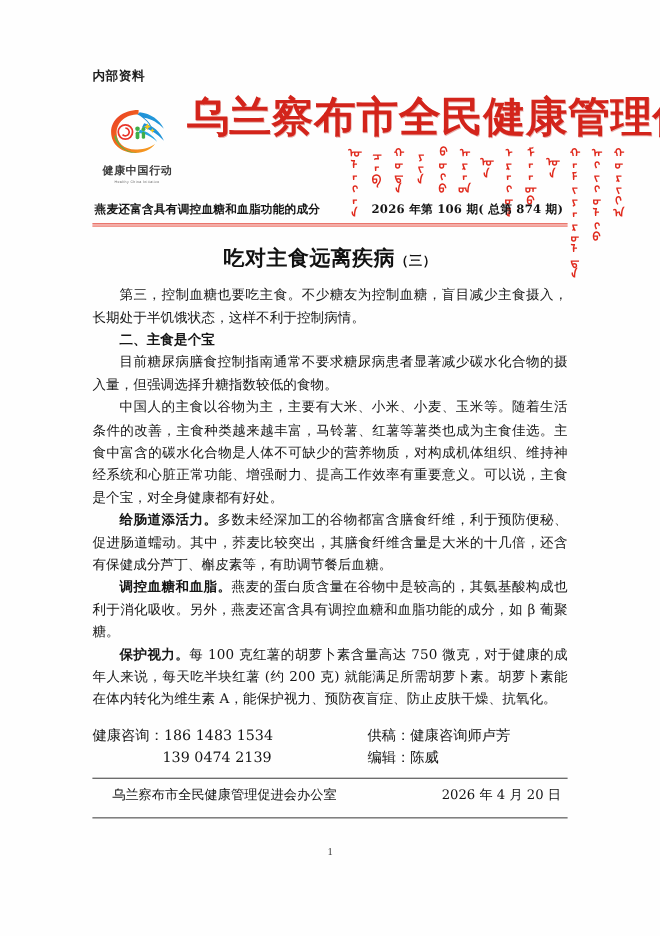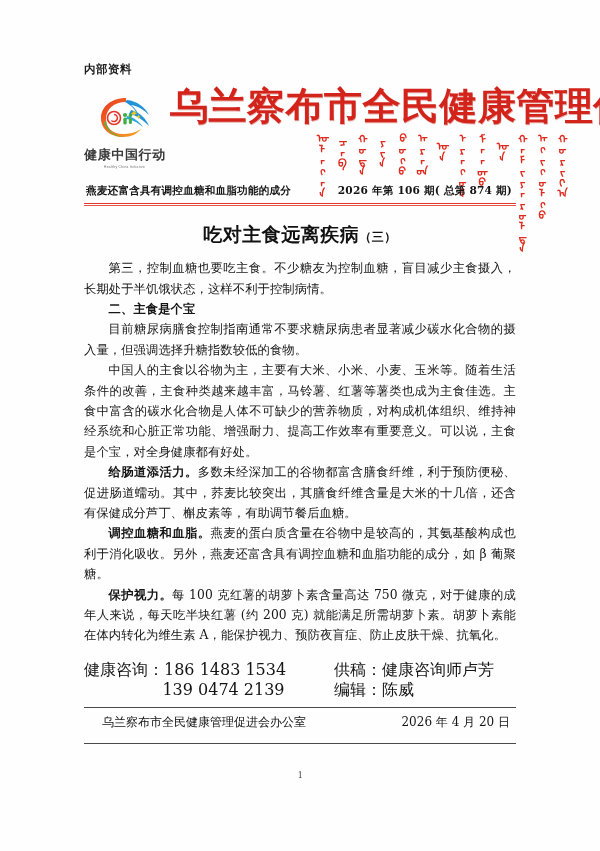--- a/index.html
+++ b/index.html
@@ -58,21 +58,21 @@
     box-sizing: border-box;
   }
   .logo-mark {
     width: 56px;
     height: 46px;
     position: relative;
   }
   .logo-mark svg { display:block; }
   .logo-cn {
     font-family: "DejaVu Sans", "Liberation Sans", sans-serif;
-    font-size: 13px;
+    font-size: 10px;
     font-weight: 700;
     color: #3a3a3a;
     letter-spacing: 0.6px;
     margin-top: 6px;
     white-space: nowrap;
   }
   .logo-en {
     font-family: "Liberation Sans", sans-serif;
     font-size: 3.4px;
     color: #6b6b6b;
@@ -169,21 +169,21 @@
   }
   p.body .lead {
     font-weight: 700;
   }
 
   
   .footer-info {
     display: flex;
     margin-top: 14px;
     font-family: "DejaVu Serif", "Liberation Serif", serif;
-    font-size: 16px;
+    font-size: 13px;
     color: #141414;
     line-height: 20px;
   }
   .fi-left { width: 250px; }
   .fi-right { flex: 1; }
   .fi-line { white-space: nowrap; }
   .fi-indent { padding-left: 4.9em; }
 
   .rule-gray {
     border: 0;

